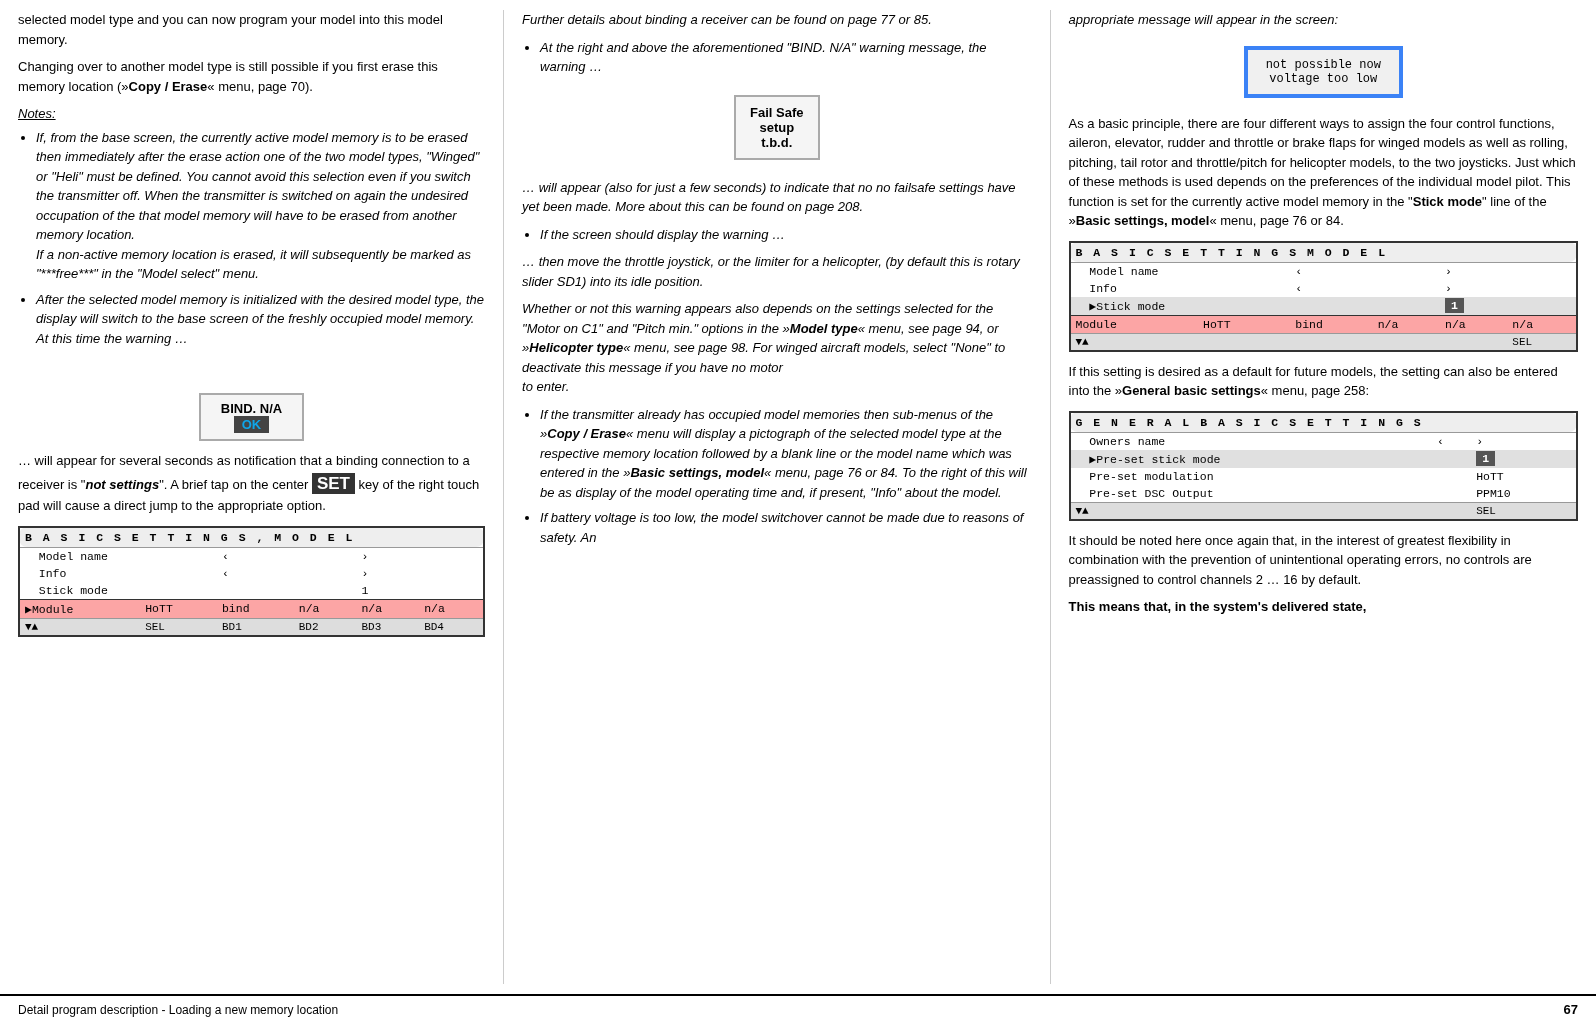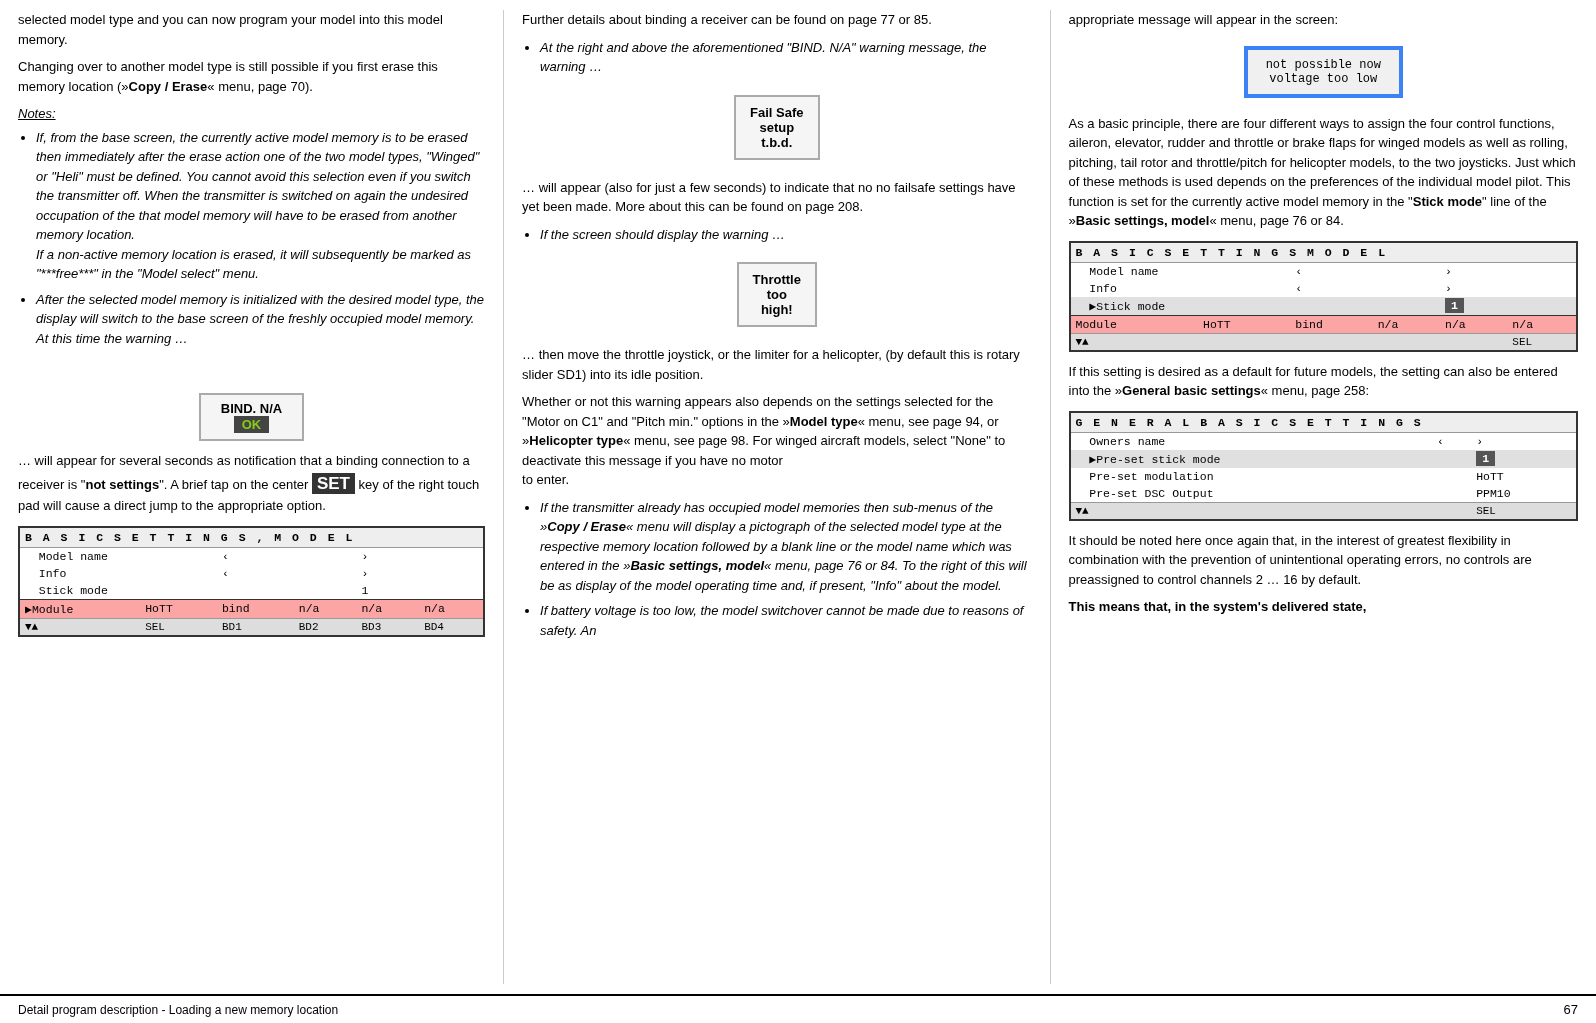--- a/index.html
+++ b/index.html
@@ -35,21 +35,21 @@
       border-right: 1px solid #ccc;
     }
     .column-right {
       flex: 1.2;
     }
     p {
       margin-bottom: 8px;
       line-height: 1.5;
     }
     .bold { font-weight: bold; }
-    .italic { }
+    .italic { font-style: italic; }
     ul {
       margin-left: 18px;
       margin-bottom: 8px;
     }
     ul li {
       font-style: italic;
       margin-bottom: 6px;
       line-height: 1.5;
     }
     .warning-box {
@@ -77,36 +77,37 @@
     .settings-table td {
       padding: 2px 5px;
       border: none;
     }
     .settings-table tr.header-row td {
       background: #eee;
       font-weight: bold;
       letter-spacing: 2px;
       border-bottom: 1px solid #999;
       padding: 3px 5px;
+      border-radius: 8px;
     }
     .settings-table tr.highlight-row td {
       background: #e0e0e0;
     }
     .settings-table tr.footer-row td {
       background: #ddd;
       font-size: 11px;
       border-top: 1px solid #999;
     }
     .settings-table tr.module-row td {
       background: #fca5a5;
       border-top: 1px solid #333;
     }
     .box-ok {
       background: #444;
-      color: #84cc16;
+      color: #0ea5e9;
       padding: 1px 8px;
       font-weight: bold;
       display: inline-block;
     }
     .bind-na-box {
       border: 2px solid #aaa;
       background: #f5f5f5;
       padding: 6px 20px;
       text-align: center;
       font-weight: bold;
@@ -126,21 +127,21 @@
     }
     .footer-bar {
       border-top: 2px solid #000;
       padding: 6px 18px;
       display: flex;
       justify-content: space-between;
       align-items: center;
       font-size: 12px;
     }
     .footer-bar .page-num {
-      font-weight: normal;
+      font-weight: bold;
       font-size: 13px;
     }
     .notes-label {
       text-decoration: underline;
       font-style: italic;
       margin-bottom: 4px;
     }
     .stick-mode-number {
       background: #555;
       color: #fff;
@@ -244,27 +245,20 @@
       </div>
 
       <p class="italic">… will appear (also for just a few seconds) to indicate that no no failsafe settings have yet been made. More about this can be found on page 208.</p>
 
       <ul>
         <li>
           <span class="italic">If the screen should display the warning …</span>
         </li>
       </ul>
 
-      <div class="warning-box-center">
-        <div class="warning-box">
-          <span>Throttle</span><br>
-          <span>too</span><br>
-          <span>high!</span>
-        </div>
-      </div>
 
       <p class="italic">
         … then move the throttle joystick, or the limiter for a helicopter, (by default this is rotary slider SD1) into its idle position.
       </p>
       <p class="italic">
         Whether or not this warning appears also depends on the settings selected for the "Motor on C1" and "Pitch min." options in the »<span class="bold italic">Model type</span>« menu, see page 94, or »<span class="bold italic">Helicopter type</span>« menu, see page 98. For winged aircraft models, select "None" to deactivate this message if you have no motor<br>to enter.
       </p>
 
       <ul>
         <li>

